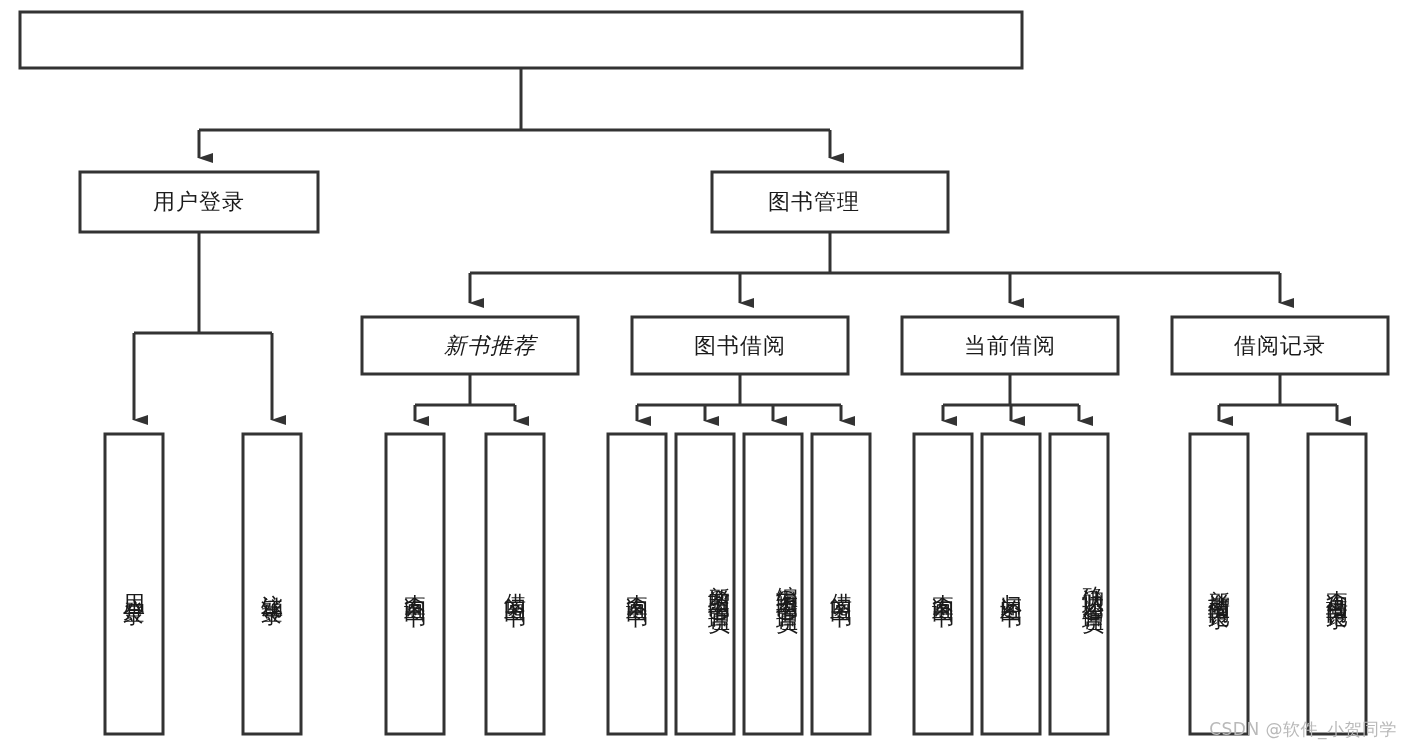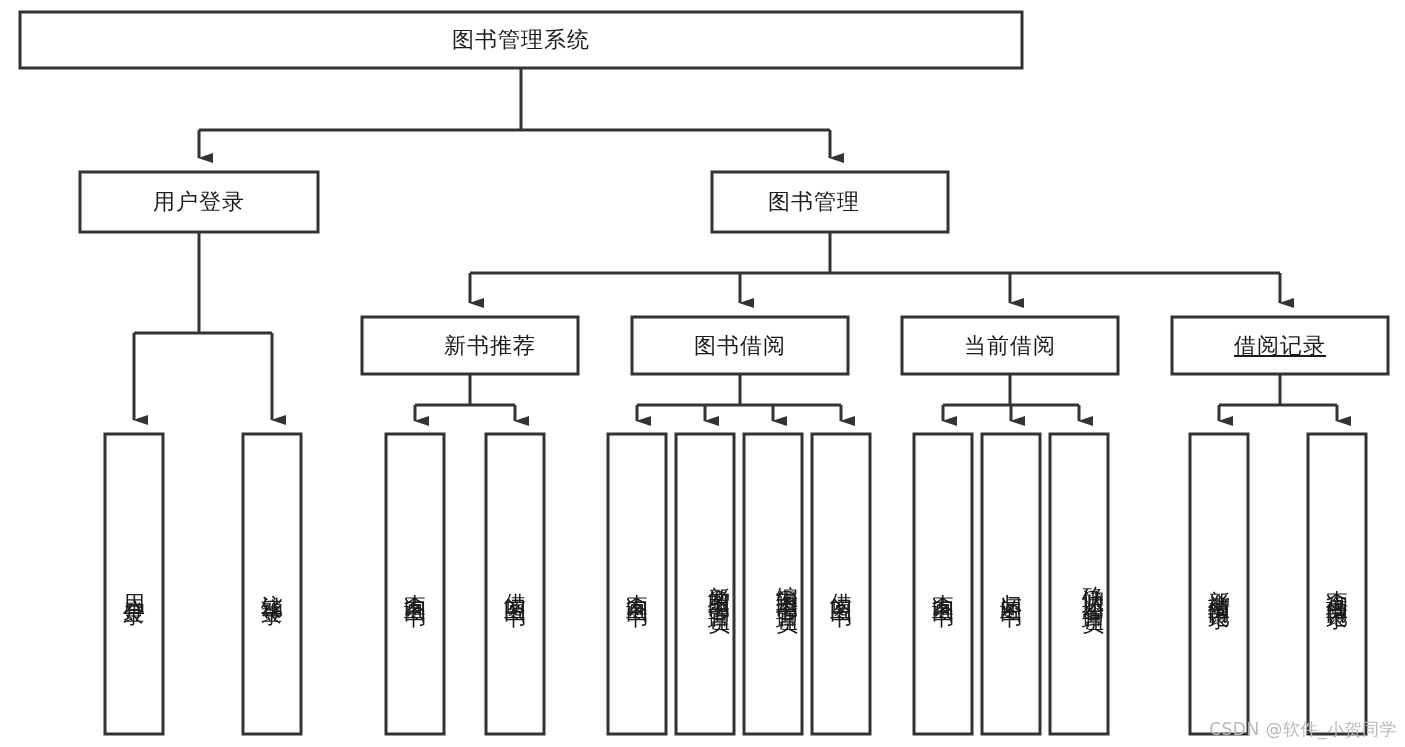--- a/index.html
+++ b/index.html
@@ -156,29 +156,28 @@
     <path class="conn" d="M943,405 L943,421" marker-end="url(#arrowdown)"></path>
     <path class="conn" d="M1011,405 L1011,421" marker-end="url(#arrowdown)"></path>
     <path class="conn" d="M1079,405 L1079,421" marker-end="url(#arrowdown)"></path>
 
     <path class="conn" d="M1280,374 L1280,405"></path>
     <path class="conn" d="M1219,405 L1337,405"></path>
     <path class="conn" d="M1219,405 L1219,421" marker-end="url(#arrowdown)"></path>
     <path class="conn" d="M1337,405 L1337,421" marker-end="url(#arrowdown)"></path>
   </svg>
 
-  <div class="node-label-h" style="left:20px;  top:12px;  width:1002px; height:56px;">图书管理系统</div>
 
   <div class="node-label-h" style="left:80px;  top:172px; width:238px; height:60px;">用户登录</div>
   <div class="node-label-h" style="left:712px; top:172px; width:204px; height:60px;">图书管理</div>
 
-  <div class="node-label-h" style="left:362px; top:317px; width:256px; height:57px;">新书推荐</div>
+  <div class="node-label-h" style="left:362px; top:317px; width:256px; height:57px;font-style:italic;">新书推荐</div>
   <div class="node-label-h" style="left:902px; top:317px; width:216px; height:57px;">当前借阅</div>
   <div class="node-label-h" style="left:632px; top:317px; width:216px; height:57px;">图书借阅</div>
-  <div class="node-label-h" style="left:1172px;top:317px; width:216px; height:57px;text-decoration:underline;">借阅记录</div>
+  <div class="node-label-h" style="left:1172px;top:317px; width:216px; height:57px;">借阅记录</div>
 
   <div class="node-label-v center" style="left:105px; top:434px; width:58px; height:300px;">用户登录</div>
   <div class="node-label-v center" style="left:243px; top:434px; width:58px; height:300px;">注销登录</div>
 
   <div class="node-label-v center" style="left:386px; top:434px; width:58px; height:300px;">查询图书</div>
   <div class="node-label-v center" style="left:486px; top:434px; width:58px; height:300px;">借阅图书</div>
 
   <div class="node-label-v center" style="left:608px; top:434px; width:58px; height:300px;">查询图书</div>
   <div class="node-label-v" style="left:676px; top:434px; width:58px; height:300px;">新增图书（管理员）</div>
   <div class="node-label-v" style="left:744px; top:434px; width:58px; height:300px;">编辑图书（管理员）</div>

